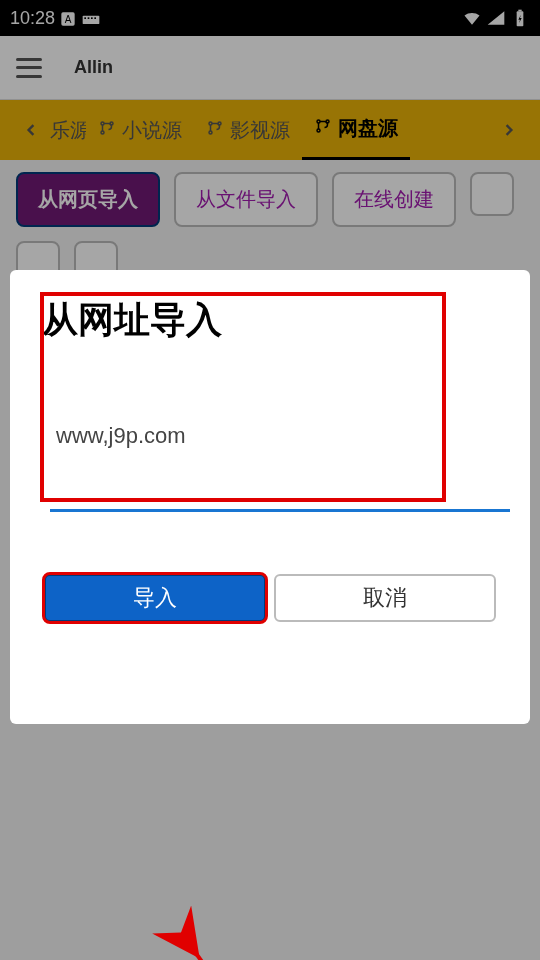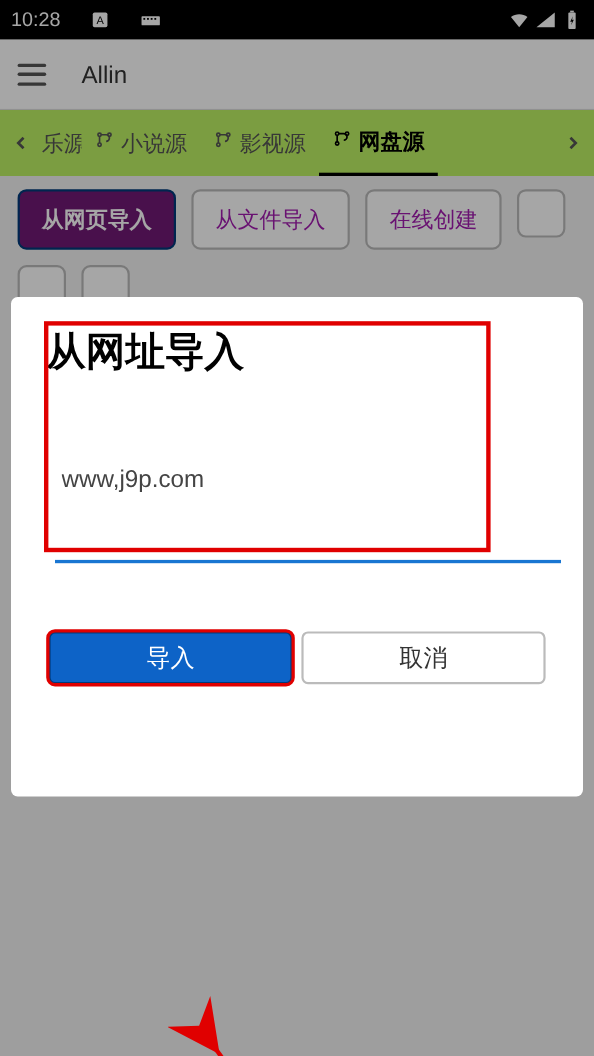--- a/index.html
+++ b/index.html
@@ -10,46 +10,46 @@
   .status-bar {
     height: 36px;
     background: #000;
     color: #fff;
     display: flex;
     align-items: center;
     padding: 0 10px;
     font-size: 18px;
     font-weight: 500;
   }
-  .status-left { display: flex; align-items: flex-start; gap: 26px; }
+  .status-left { display: flex; align-items: flex-end; gap: 3px; }
   .status-right { margin-left: auto; display: flex; align-items: center; gap: 4px; }
   .status-icon { width: 20px; height: 20px; display:inline-flex; align-items:center; justify-content:center; }
   .status-icon svg { fill: #fff; }
 
   
   .app-header {
     height: 64px;
     background: #fff;
     display: flex;
     align-items: center;
     padding: 0 16px;
     gap: 32px;
     border-bottom: 1px solid #ddd;
   }
   .hamburger { width: 26px; height: 20px; display:flex; flex-direction:column; justify-content:space-between; }
   .hamburger span { height: 3px; background:#555; border-radius:2px; }
-  .app-title { font-size: 22px; color:#333; font-weight:400; }
+  .app-title { font-size: 18px; color:#333; font-weight:700; }
 
   
   .tabs-row {
     height: 60px;
-    background: #bef264;
+    background: #eab308;
     display:flex;
     align-items:center;
-    padding: 0 4px;
+    padding: 0 16px;
     position: relative;
   }
   .tab-arrow { width:30px; display:flex; align-items:center; justify-content:center; color:#555; font-size:18px;}
   .tab-item { display:flex; align-items:center; gap:6px; padding: 0 12px; color:#555; font-size:20px; }
   .tab-item.active { color:#000; font-weight:700; border-bottom: 3px solid #000; height:100%; }
   .branch-icon svg { width:18px; height:18px; stroke:#555; fill:none; stroke-width:2; }
   .tab-item.active .branch-icon svg { stroke:#000; }
   .tab-cut { width:40px; overflow:hidden; white-space:nowrap; color:#555; font-size:20px; padding-left:4px;}
 
   

